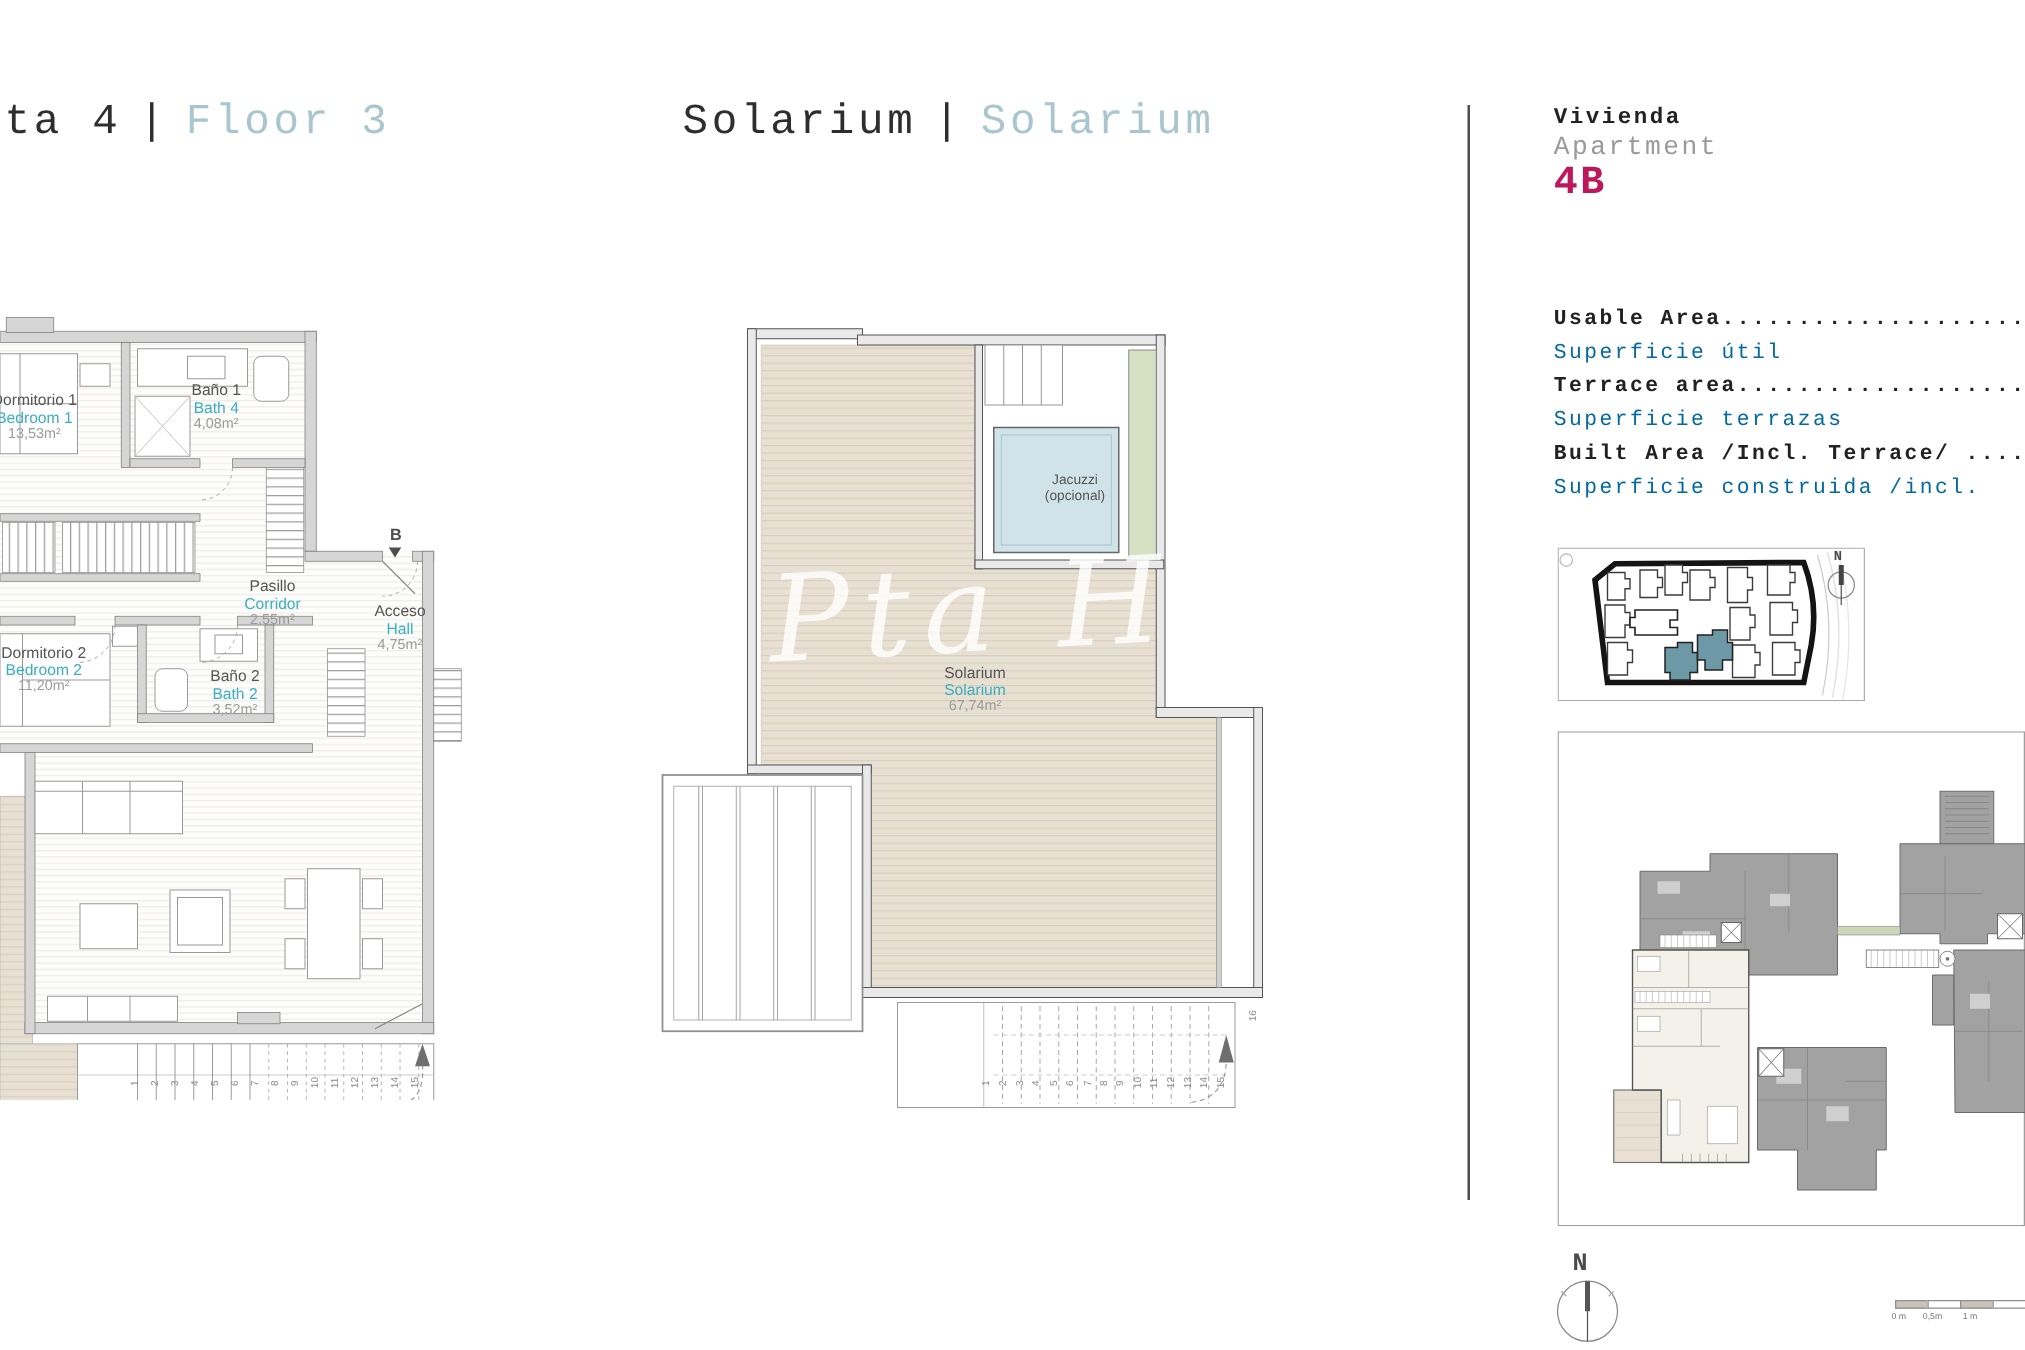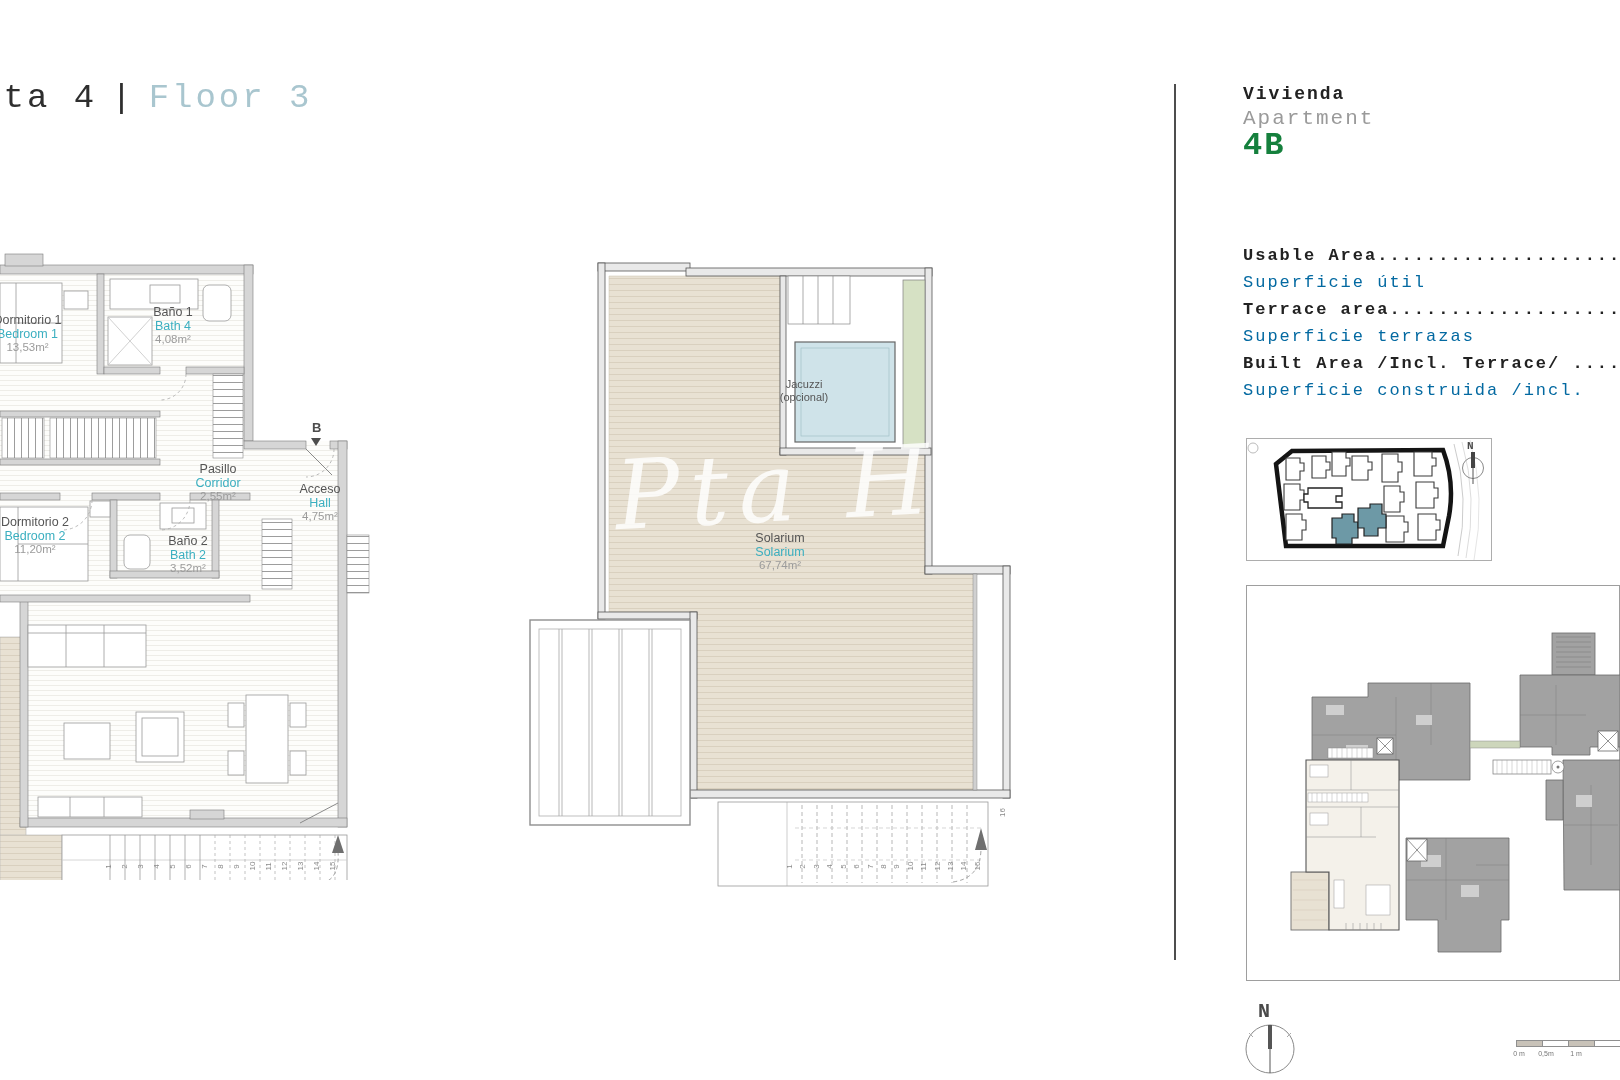--- a/index.html
+++ b/index.html
@@ -27,37 +27,40 @@
   .rot90{position:absolute;font-size:8px;color:#8a8a8a;transform:rotate(-90deg);}
   
   .wmark{position:absolute;font-family:"DejaVu Serif",serif;font-style:italic;
          font-size:96px;color:rgba(255,255,255,0.82);letter-spacing:10px;
          transform:rotate(-3deg);pointer-events:none;white-space:nowrap;}
   
   .divider{position:absolute;background:#4d4d4d;}
   .mono{font-family:"Liberation Mono",monospace;white-space:nowrap;}
   .p-title{position:absolute;left:1243px;font-size:18px;font-weight:bold;color:#222;letter-spacing:2px;}
   .p-sub{position:absolute;left:1243px;font-size:21px;color:#9a9a9a;letter-spacing:2px;}
-  .p-unit{position:absolute;left:1243px;font-size:32px;font-weight:bold;color:#15803d;letter-spacing:2px;}
+  .p-unit{position:absolute;left:1243px;font-size:32px;font-weight:bold;color:#be185d;letter-spacing:2px;}
   .arow{position:absolute;left:1243px;font-size:17px;letter-spacing:2px;}
   .arow.b{font-weight:bold;color:#222;}
   .arow.g{color:#0369a1;}
   
   .nlabel{position:absolute;font-family:"Liberation Mono",monospace;font-weight:bold;color:#4a4a4a;}
   .scalebar{position:absolute;left:1516px;top:1040px;width:110px;height:22px;}
   .scalebar .seg{position:absolute;top:0;height:7px;width:27px;border:1px solid #8f8f8f;box-sizing:border-box;}
   .scalebar .lab{position:absolute;top:10px;font-size:7px;color:#777;transform:translateX(-50%);white-space:nowrap;}
 </style>
 </head>
 <body>
 
 <div class="canvas">
 
   <div class="hdr" style="left:-90px;top:79px">
     <span class="dark">Planta 4</span><span class="sep">|</span><span class="lite">Floor 3</span>
+  </div>
+  <div class="hdr" style="left:546px;top:79px">
+    <span class="dark">Solarium</span><span class="sep">|</span><span class="lite">Solarium</span>
   </div>
 
   <svg style="left:0;top:235px" width="380" height="645" viewBox="0 0 380 645">
     <defs>
       <pattern id="p1floor" width="6" height="5" patternUnits="userSpaceOnUse">
         <rect width="6" height="5" fill="#fdfdfb"></rect>
           <line x1="0" y1="0.5" x2="6" y2="0.5" stroke="#eeede8" stroke-width="1"></line>
       </pattern>
       <pattern id="p1deck" width="8" height="6" patternUnits="userSpaceOnUse">
         <rect width="8" height="6" fill="#e8e1d3"></rect>
@@ -255,21 +258,21 @@
 
     <rect x="223" y="572" width="270" height="84" fill="#ffffff" stroke="#9a9a9a" stroke-width="0.8"></rect>
     <line x1="292" y1="572" x2="292" y2="656" stroke="#ababab" stroke-width="0.6"></line>
     <path d="M307,575V653 M322,575V653 M337,575V653 M352,575V653 M367,575V653 M382,575V653 M397,575V653 M412,575V653 M427,575V653 M442,575V653 M457,575V653 M472,575V653" stroke="#9a9a9a" stroke-width="0.7" stroke-dasharray="4,3"></path>
     <path d="M300,598 H488 M300,630 H488" stroke="#c4c4c4" stroke-width="0.7" stroke-dasharray="4,3"></path>
     <path d="M458,652 Q486,648 486,618" fill="none" stroke="#9a9a9a" stroke-width="0.9" stroke-dasharray="4,3"></path>
     <polygon points="480,620 492,620 486,598" fill="#6f6f6f"></polygon>
   </svg>
 
   <div class="wmark" style="left:615px;top:430px">Pta Ho</div>
-  <div class="small-label" style="left:754px;top:378px;width:100px">
+  <div class="small-label" style="left:810px;top:378px;width:100px">
     <span>Jacuzzi</span><br>
     <span>(opcional)</span>
   </div>
   <div class="rlabel" style="left:730px;top:532px;width:100px">
     <span class="es">Solarium</span>
     <span class="en">Solarium</span>
     <span class="ar">67,74m²</span>
   </div>
   <div class="stairnums" id="p2stairs" style="left:785px;top:862px;width:196px">
       <span>1</span>

